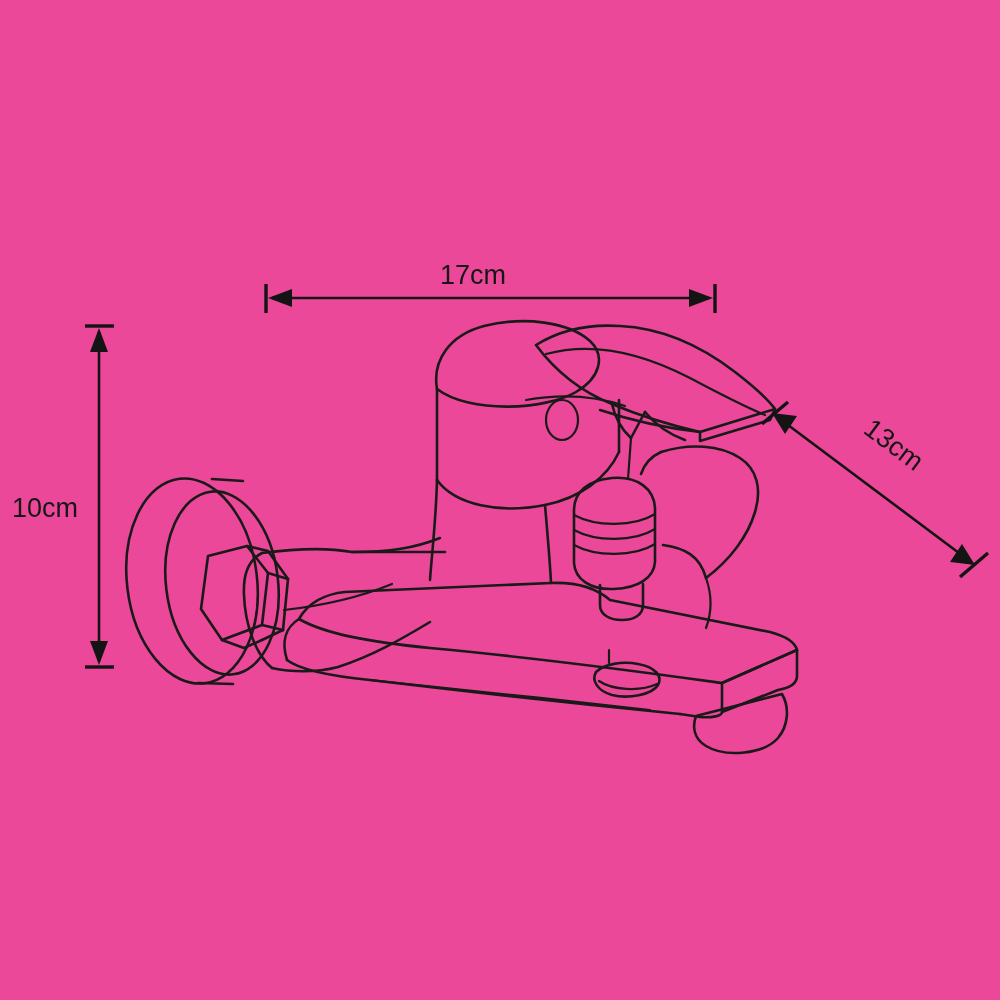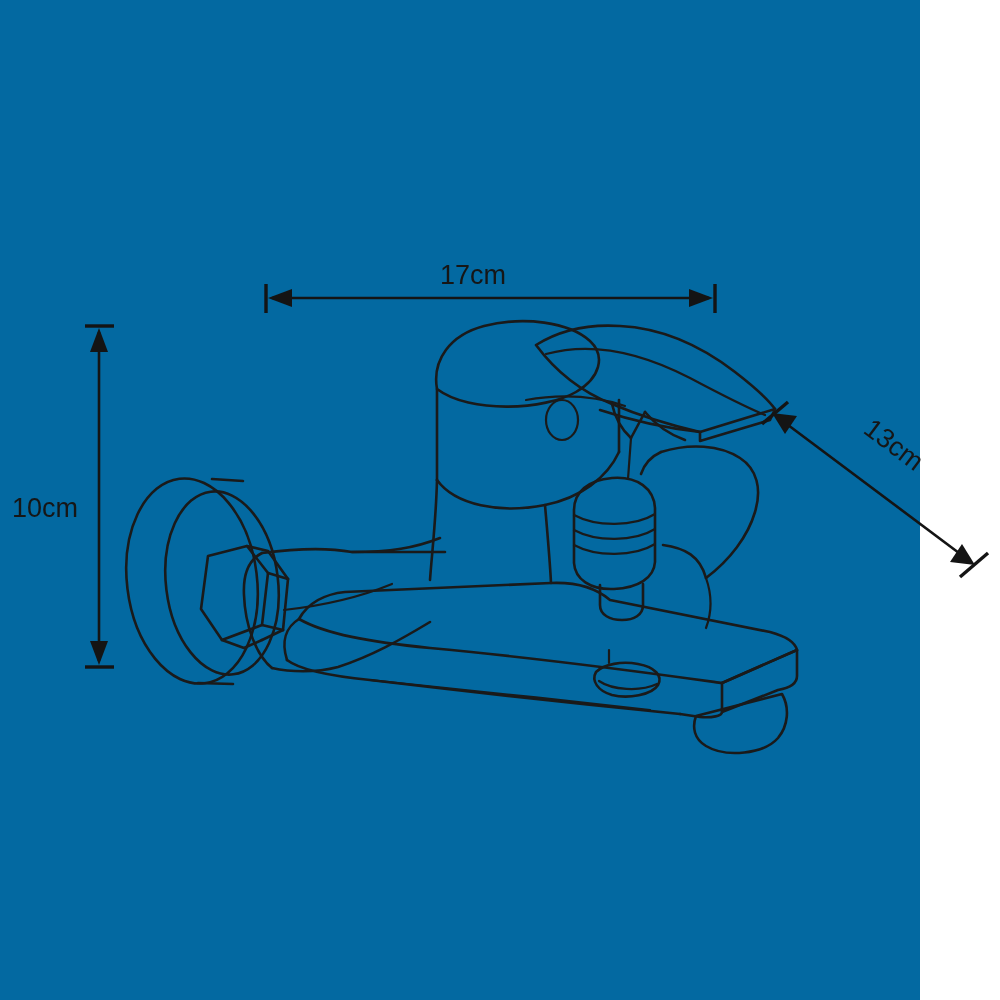--- a/index.html
+++ b/index.html
@@ -9,23 +9,23 @@
     background: #ffffff;
   }
   body {
     width: 1000px;
     height: 1000px;
     font-family: "Liberation Sans", sans-serif;
     overflow: hidden;
   }
   #drawing-root {
     position: relative;
-    width: 920px;
+    width: 1000px;
     height: 1000px;
-    background: #0369a1;
+    background: #ec4899;
   }
   svg#technical-drawing {
     display: block;
     width: 1000px;
     height: 1000px;
   }
   .part-line {
     fill: none;
     stroke: #1a1a1a;
     stroke-width: 2.6;

